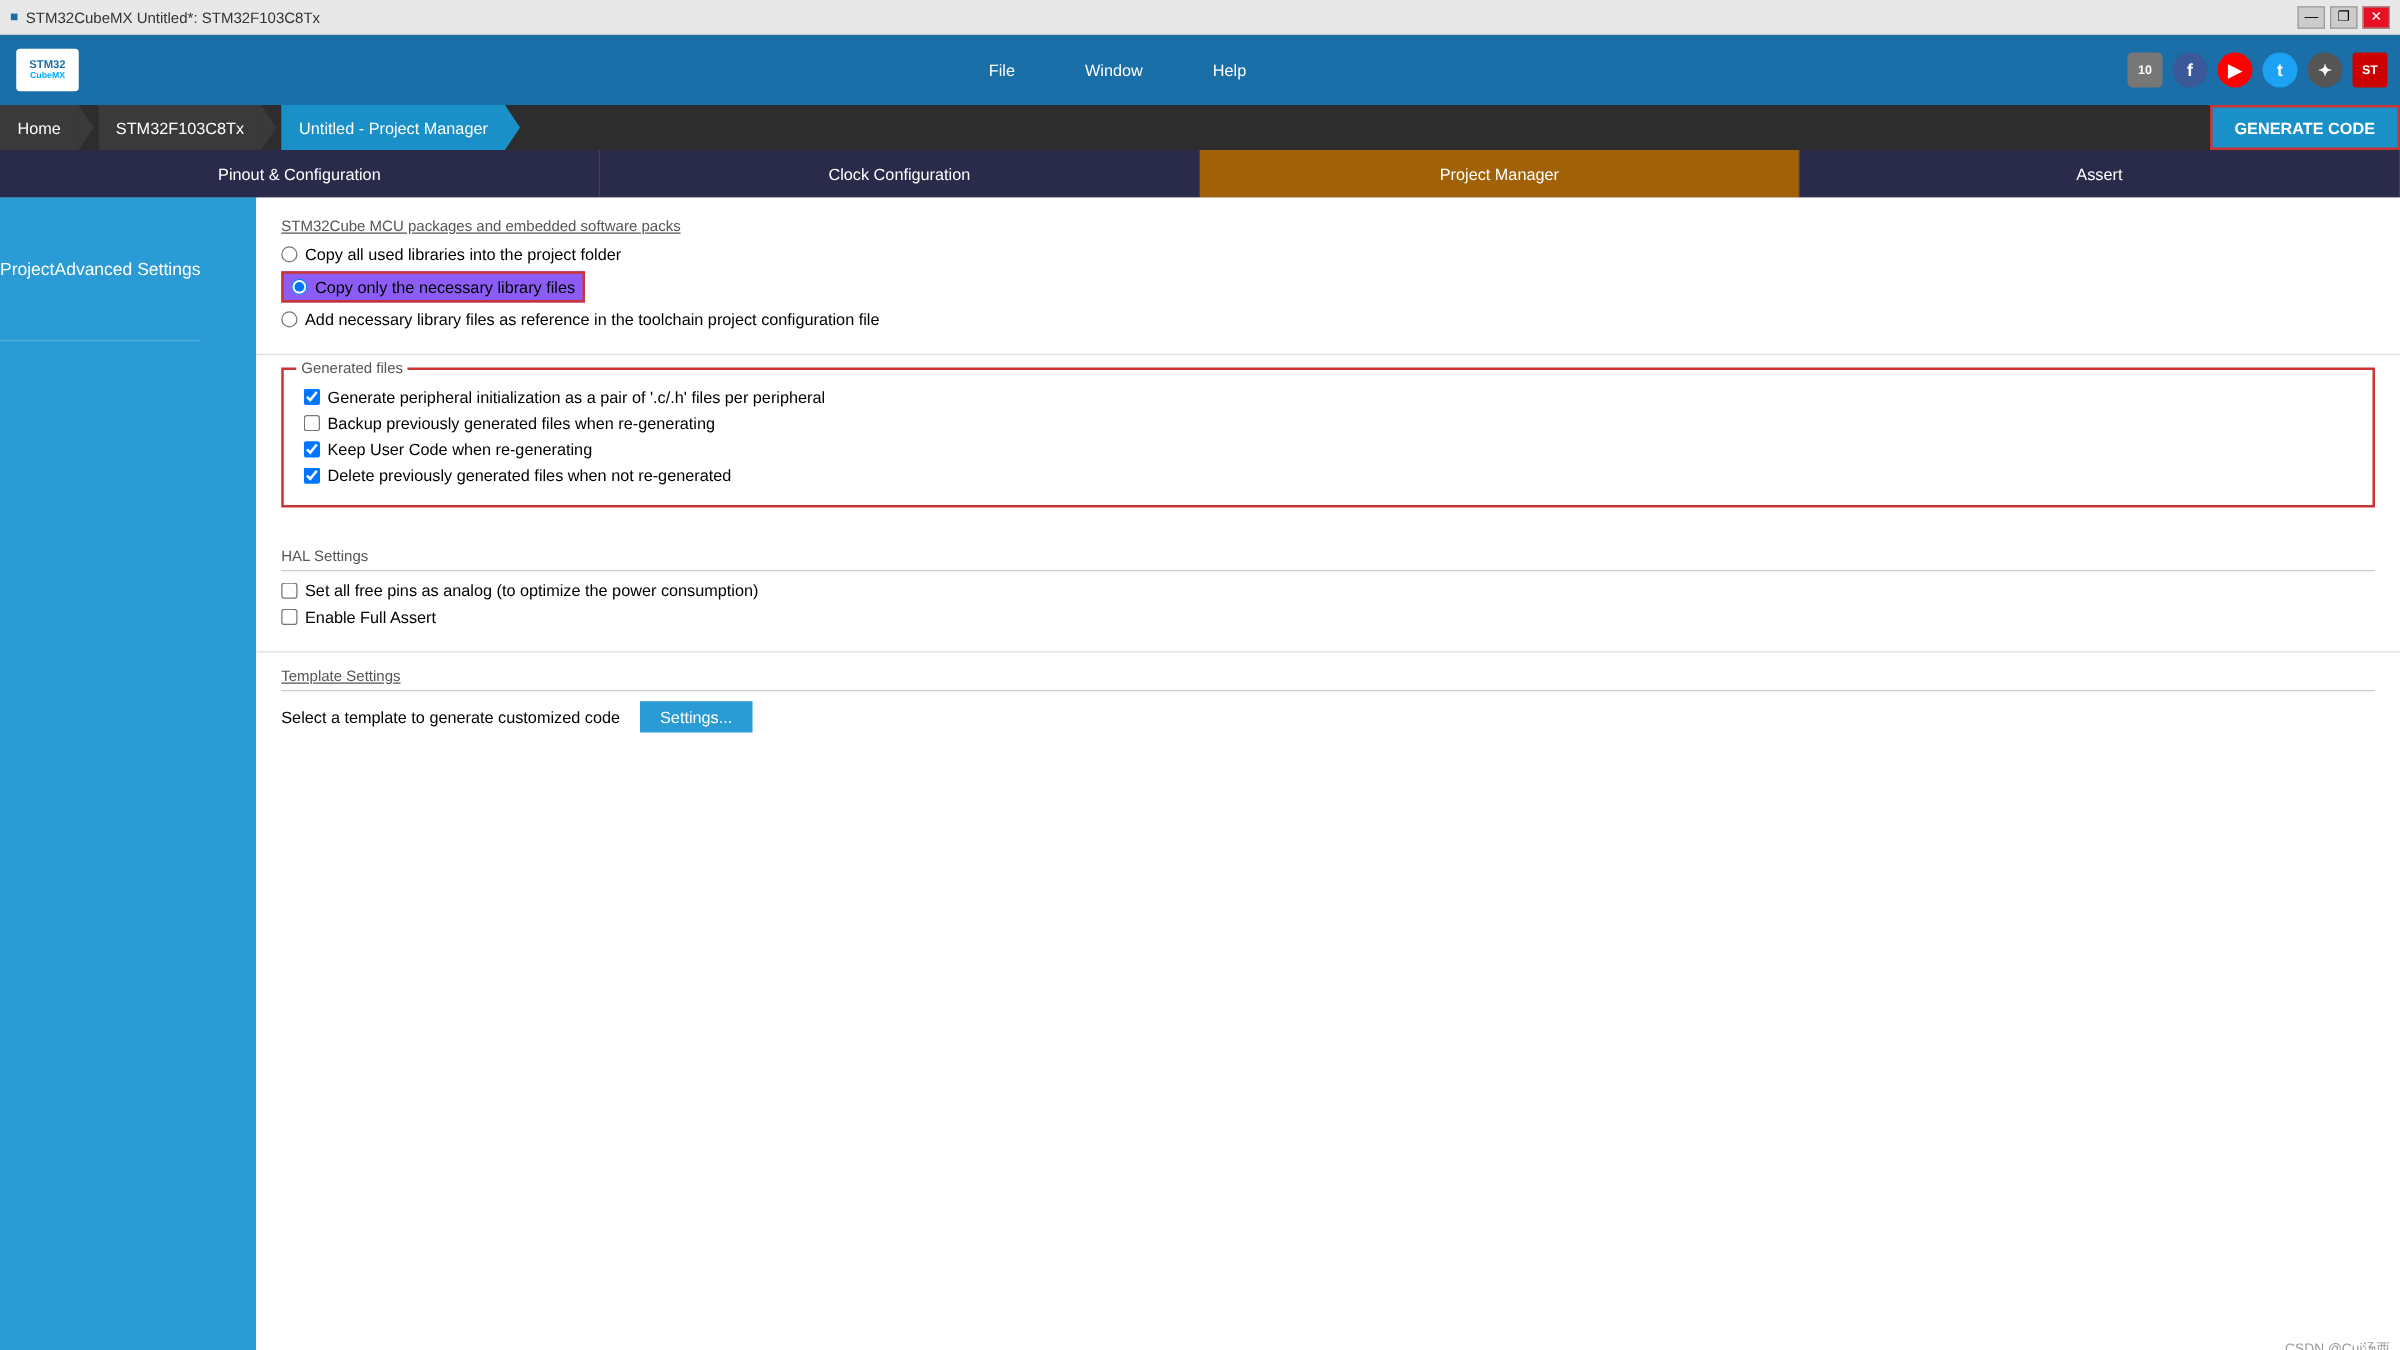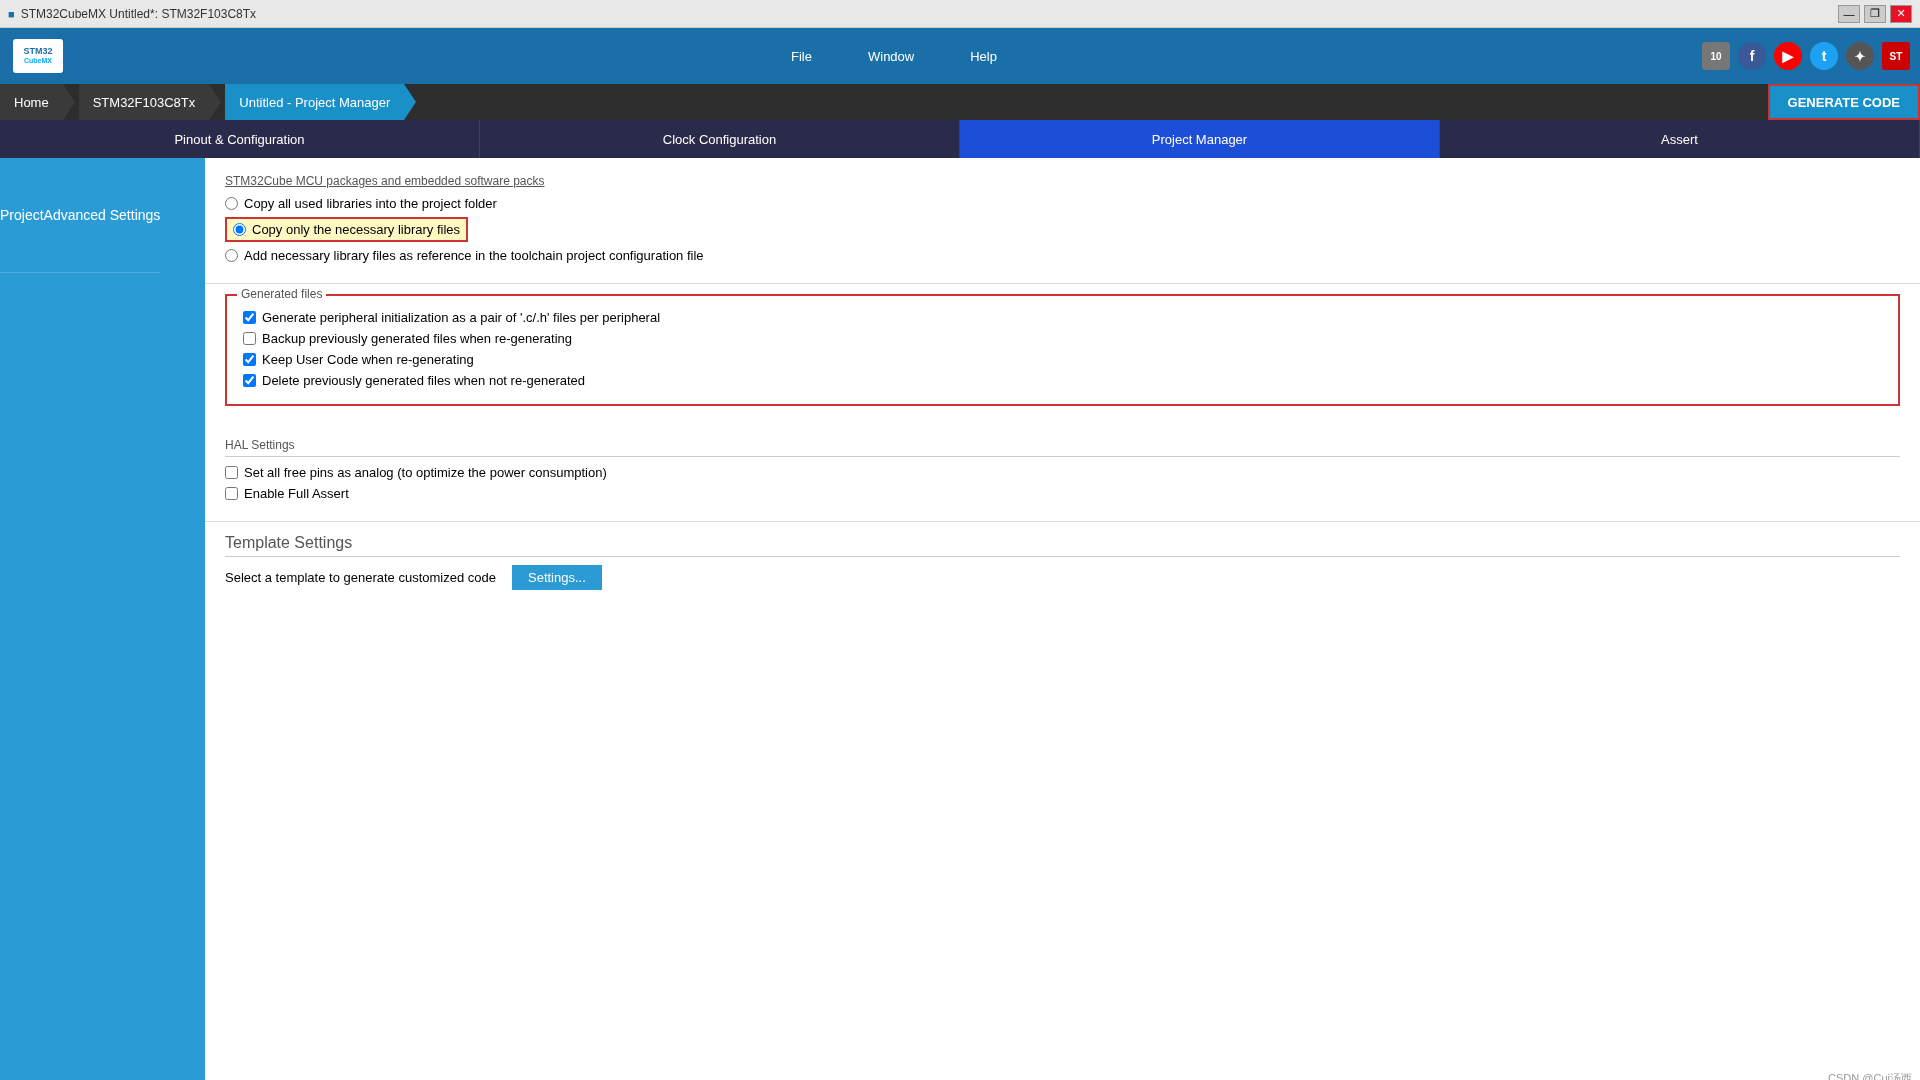--- a/index.html
+++ b/index.html
@@ -166,21 +166,21 @@
       display: flex;
       align-items: center;
       justify-content: center;
       color: white;
       font-size: 13px;
       cursor: pointer;
       background: #2a2a4a;
       border-right: 1px solid #444;
     }
     .tab-item.active {
-      background: #1d4ed8;
+      background: #a16207;
     }
 
     
     .main-layout {
       display: flex;
       height: calc(1080px - 28px - 46px - 36px - 38px);
     }
 
     
     .sidebar {
@@ -237,21 +237,21 @@
     }
 
     .checkbox-group { display: flex; flex-direction: column; gap: 6px; }
     .checkbox-item { display: flex; align-items: center; gap: 6px; font-size: 13px; cursor: pointer; }
     .checkbox-item input[type=checkbox] { cursor: pointer; }
 
     .hal-section { padding: 12px 20px; }
     .hal-title { font-size: 12px; color: #555; margin-bottom: 8px; border-bottom: 1px solid #ccc; padding-bottom: 4px; }
 
     .template-section { padding: 12px 20px; }
-    .template-title { font-size: 16px; color: #555; margin-bottom: 8px; border-bottom: 1px solid #ccc; padding-bottom: 4px; }
+    .template-title { font-size: 12px; color: #555; margin-bottom: 8px; border-bottom: 1px solid #ccc; padding-bottom: 4px; text-decoration: underline; }
     .template-row { display: flex; align-items: center; gap: 16px; margin-top: 8px; }
     .settings-btn {
       background: #2a9bd4;
       color: white;
       border: none;
       padding: 5px 16px;
       font-size: 13px;
       cursor: pointer;
     }
 
@@ -344,21 +344,21 @@
 
   <div class="content-area" style="position:relative;">
 
     <div class="section" style="padding-top:16px; padding-bottom:20px;">
       <div class="section-title">STM32Cube MCU packages and embedded software packs</div>
       <div class="radio-group">
         <label class="radio-item">
           <input type="radio" name="pkg" style="">
           <span>Copy all used libraries into the project folder</span>
         </label>
-        <label class="radio-item" style="background: #fef9c3; border: 2px solid #cc3333; padding: 3px 6px; display:inline-flex; width:fit-content;">
+        <label class="radio-item" style="background: #8b5cf6; border: 2px solid #cc3333; padding: 3px 6px; display:inline-flex; width:fit-content;">
           <input type="radio" name="pkg" checked="" style="">
           <span>Copy only the necessary library files</span>
         </label>
         <label class="radio-item">
           <input type="radio" name="pkg" style="">
           <span>Add necessary library files as reference in the toolchain project configuration file</span>
         </label>
       </div>
     </div>
 

